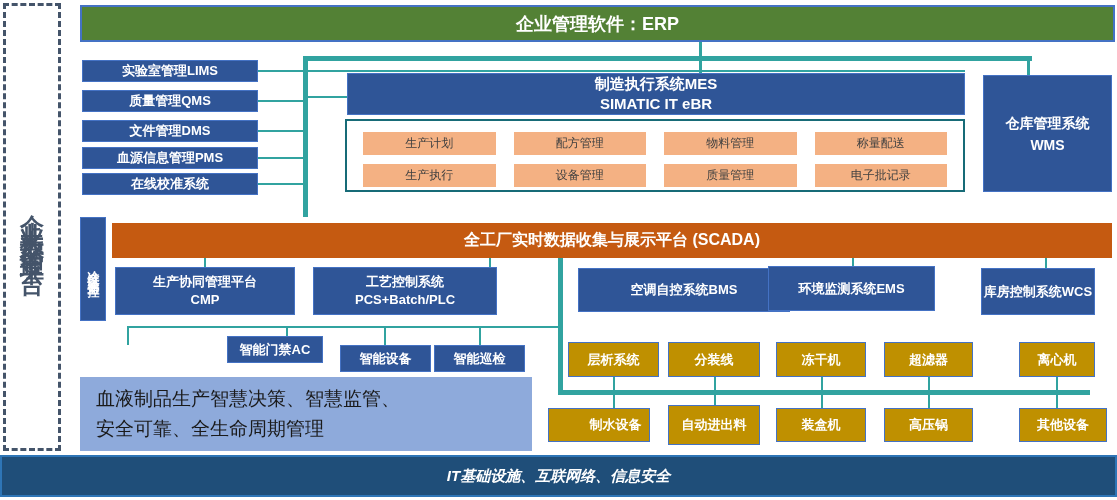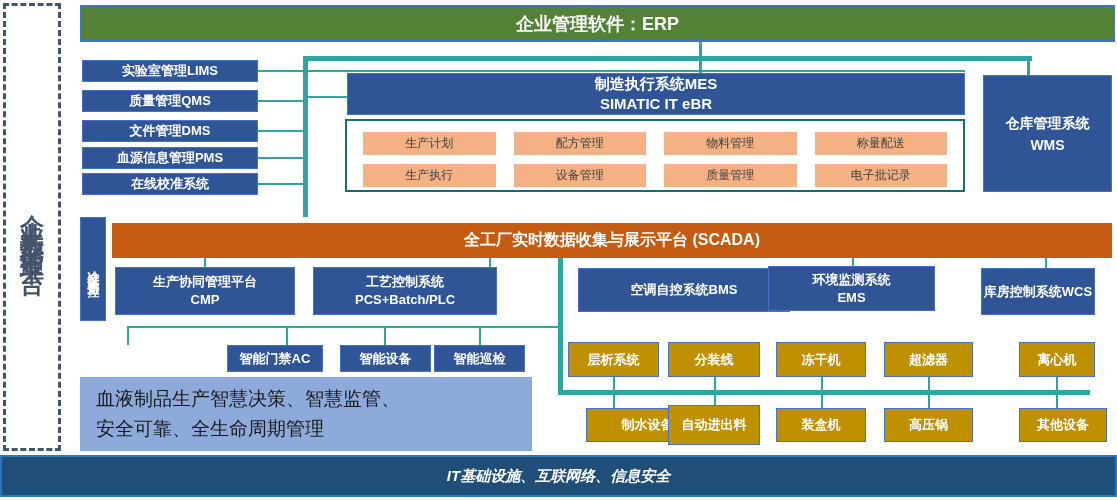--- a/index.html
+++ b/index.html
@@ -181,30 +181,30 @@
     <span class="two-line">CMP</span>
   </div>
   <div class="abs box-blue" style="left:313px; top:267px; width:184px; height:48px; flex-direction:column;">
     <span class="two-line">工艺控制系统</span>
     <span class="two-line">PCS+Batch/PLC</span>
   </div>
   <div class="abs box-blue" style="left:578px; top:268px; width:212px; height:44px; flex-direction:row;align-items:center;">
     <span class="two-line">空调自控系统</span>
     <span class="two-line">BMS</span>
   </div>
-  <div class="abs box-blue" style="left:768px; top:266px; width:167px; height:45px; flex-direction:column;">
+  <div class="abs box-blue" style="left:768px; top:266px; width:167px; height:45px; flex-direction:row;">
     <span class="two-line">环境监测系统</span>
     <span class="two-line">EMS</span>
   </div>
   <div class="abs box-blue" style="left:981px; top:268px; width:114px; height:47px; flex-direction:row;">
     <span class="two-line">库房控制系统</span>
     <span class="two-line">WCS</span>
   </div>
 
-  <div class="abs box-blue" style="left:227px; top:345px; width:96px; height:27px;text-align:center;">
+  <div class="abs box-blue" style="left:227px; top:336px; width:96px; height:27px;text-align:center;">
     <span>智能门禁AC</span>
   </div>
   <div class="abs box-blue" style="left:340px; top:345px; width:91px; height:27px;">
     <span>智能设备</span>
   </div>
   <div class="abs box-blue" style="left:434px; top:345px; width:91px; height:27px;">
     <span>智能巡检</span>
   </div>
 
   <div class="abs vision" style="left:80px; top:377px; width:452px; height:74px;">
@@ -221,21 +221,21 @@
   <div class="abs box-gold" style="left:776px; top:342px; width:90px; height:35px;">
     <span>冻干机</span>
   </div>
   <div class="abs box-gold" style="left:884px; top:342px; width:89px; height:35px;">
     <span>超滤器</span>
   </div>
   <div class="abs box-gold" style="left:1019px; top:342px; width:76px; height:35px;">
     <span>离心机</span>
   </div>
 
-  <div class="abs box-gold" style="left:586px; top:408px; width:90px; height:34px;padding-left:33px;">
+  <div class="abs box-gold" style="left:548px; top:408px; width:102px; height:34px;padding-left:33px;">
     <span>制水设备</span>
   </div>
   <div class="abs box-gold" style="left:668px; top:405px; width:92px; height:40px; padding:2px 10px;">
     <span>自动进出料</span>
   </div>
   <div class="abs box-gold" style="left:776px; top:408px; width:90px; height:34px;">
     <span>装盒机</span>
   </div>
   <div class="abs box-gold" style="left:884px; top:408px; width:89px; height:34px;">
     <span>高压锅</span>

